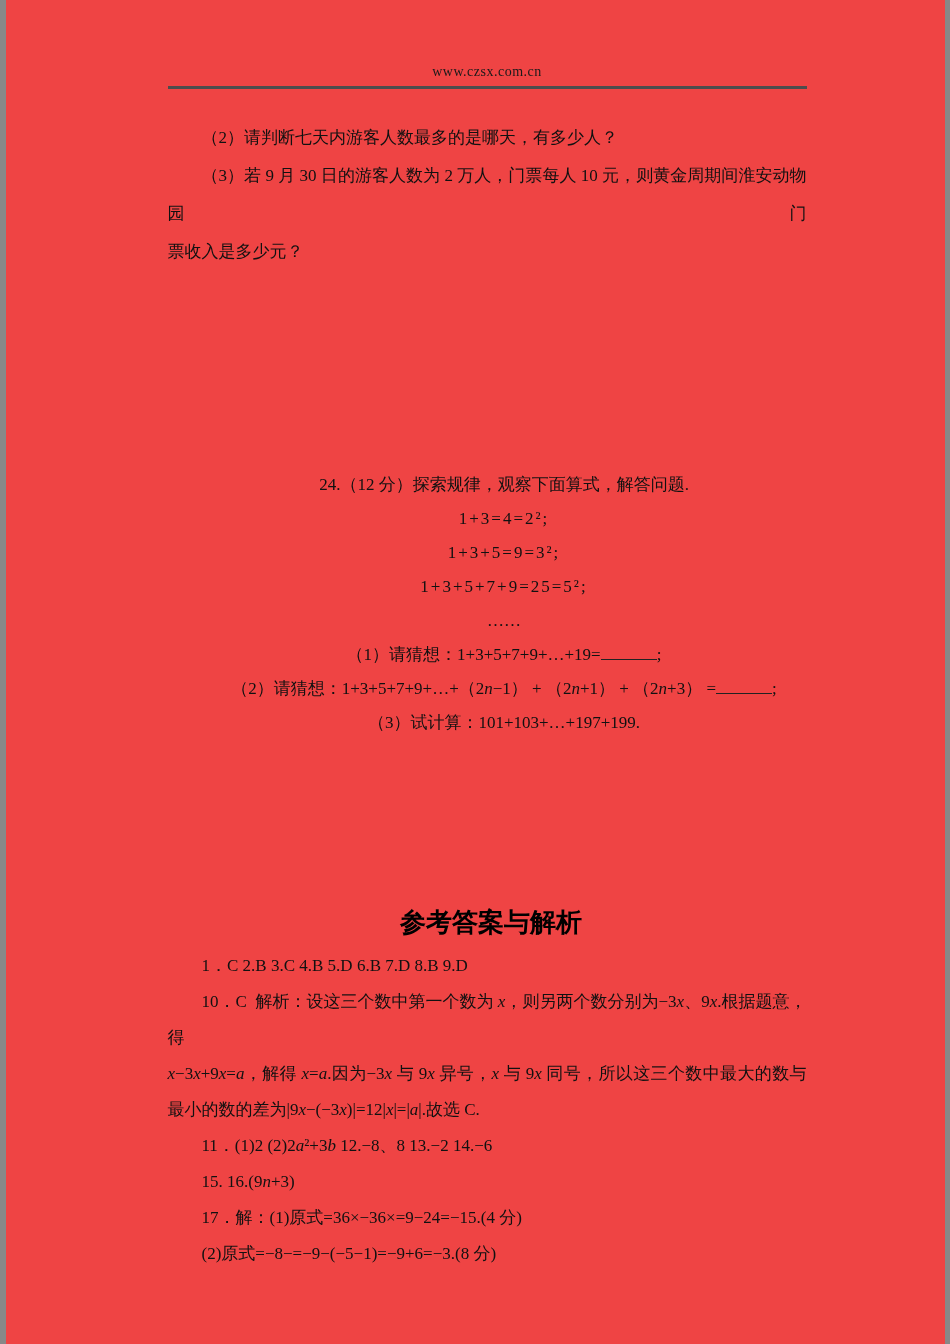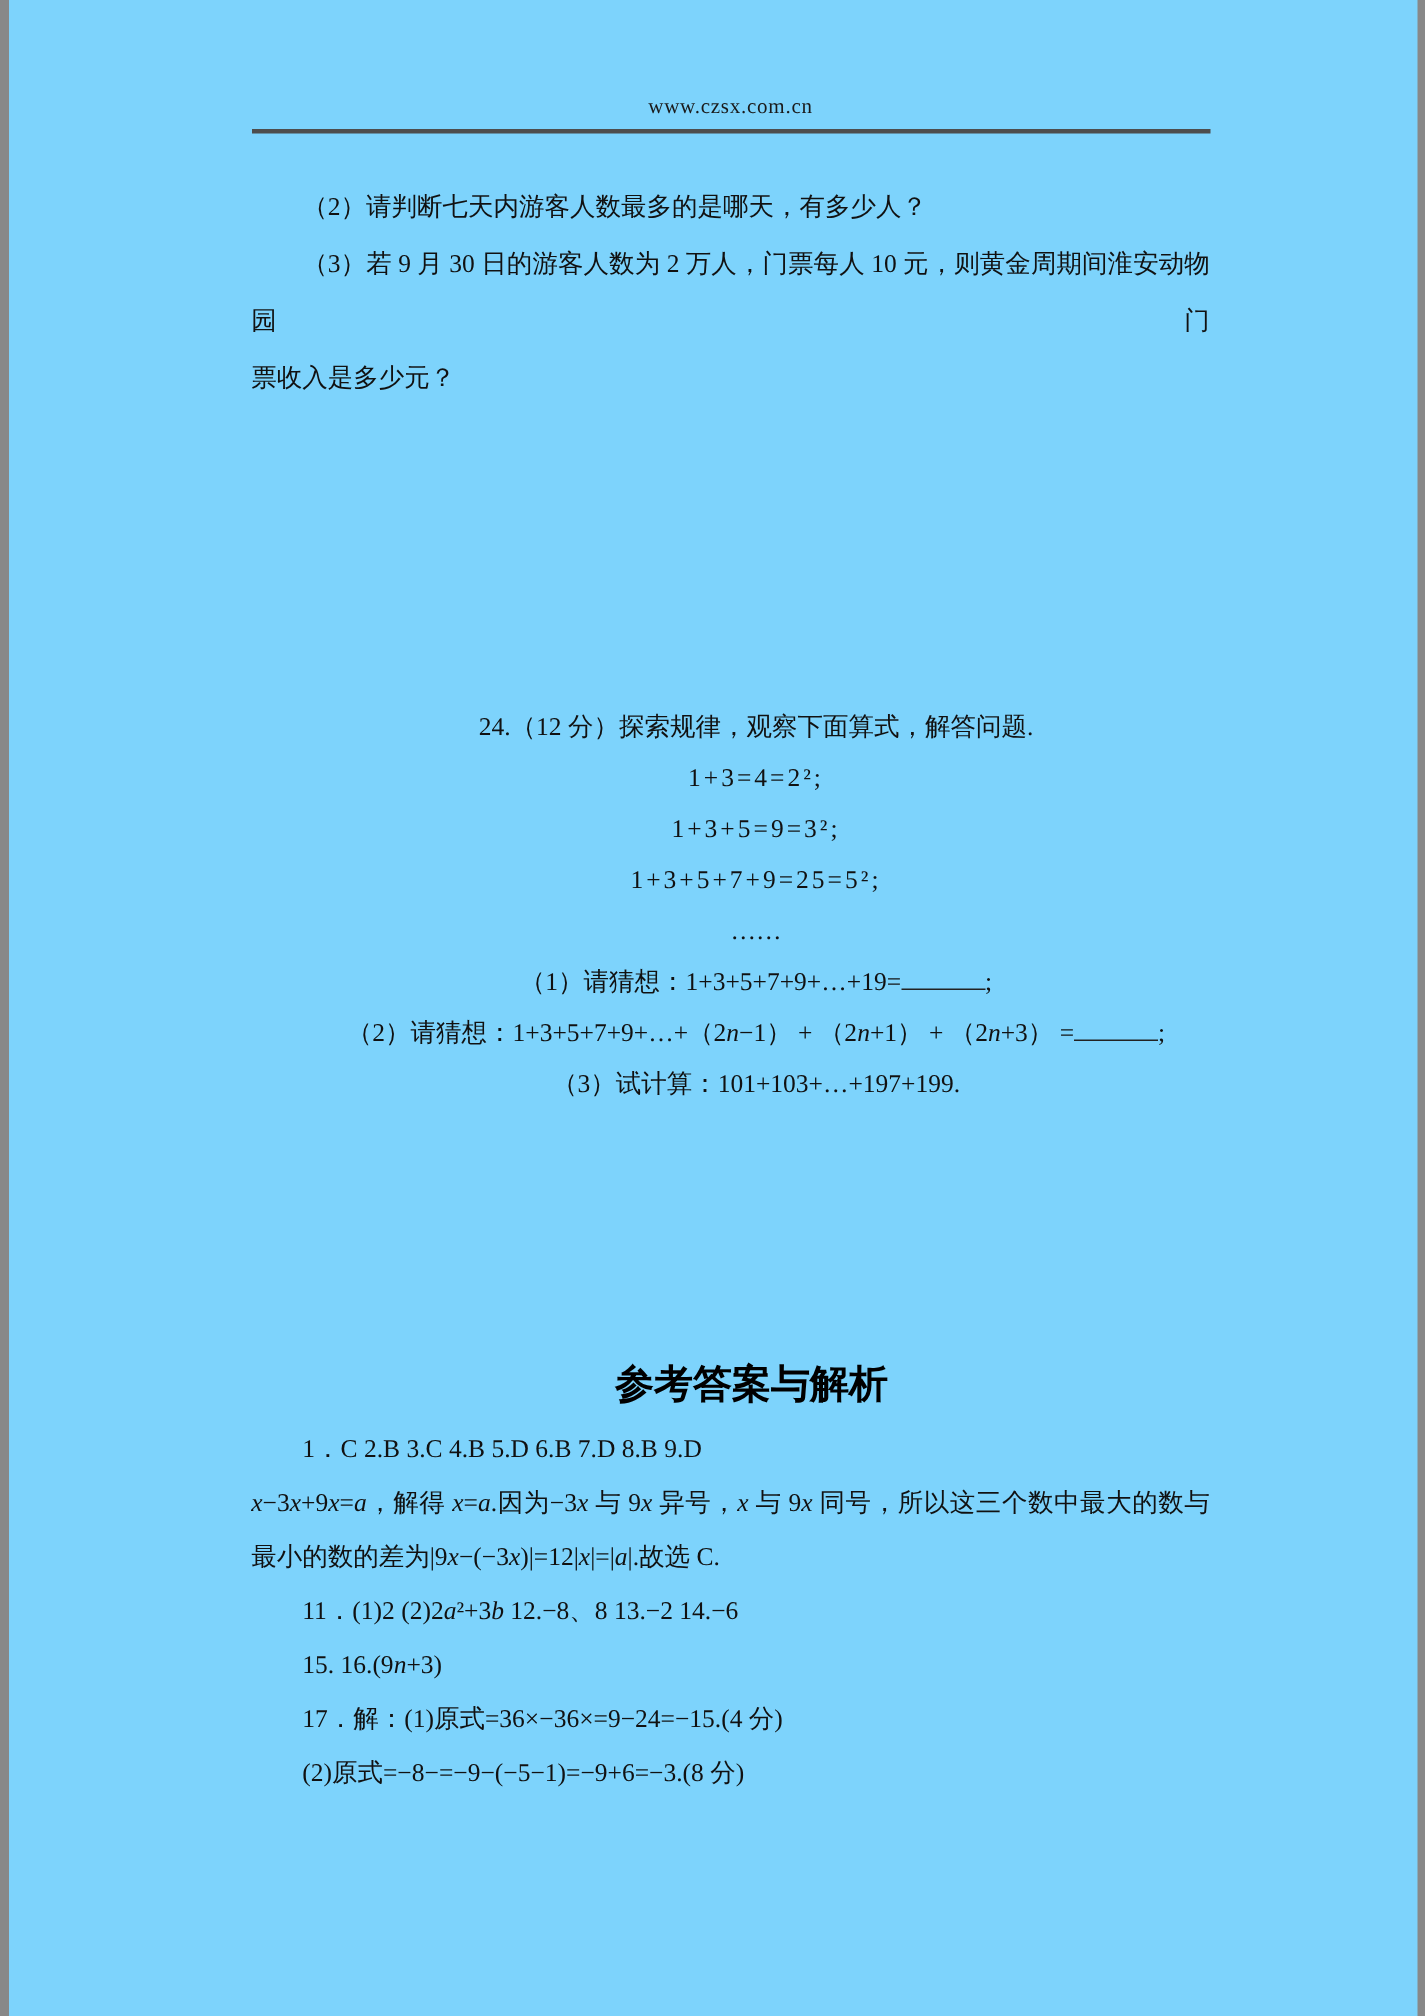--- a/index.html
+++ b/index.html
@@ -1,20 +1,20 @@
 <!DOCTYPE html>
 <html><head>
 <meta charset="utf-8">
 <style>
   html,body{margin:0;padding:0;background:#888;}
   .page{
     position:relative;
     width:920px;height:1344px;
     margin:0 auto;
-    background:#7dd3fc;
+    background:#ef4444;
     font-family:"Liberation Serif","DejaVu Serif",serif;
     color:#111;
     font-size:17px;
     overflow:hidden;
     padding-left:19px;
   }
   .content{margin:0 138px 0 143px;}
   .site-url{
     padding-top:62px;
     text-align:center;
@@ -38,21 +38,21 @@
   .mt-q24{margin-top:197px;}
   .answers-title{
     margin:164px 0 0 0;
     text-align:center;
     font-family:"Liberation Sans","DejaVu Sans",sans-serif;
     font-weight:bold;
     font-size:26px;
     line-height:36px;
     color:#000;
     position:relative;
-    left:14px;
+    left:4px;
   }
   .mt-a1{margin-top:8px;}
   .blank{
     display:inline-block;
     width:56px;
     height:0.95em;
     border-bottom:1.5px solid #222;
     vertical-align:baseline;
   }
   i{font-style:italic;}
@@ -75,20 +75,21 @@
     <div class="line s2 indent nw math">1+3+5=9=3²;</div>
     <div class="line s2 indent nw math">1+3+5+7+9=25=5²;</div>
     <div class="line s2 indent nw">……</div>
     <div class="line s2 indent nw">（1）请猜想：1+3+5+7+9+…+19=<span class="blank" style="width: 56px;"></span>;</div>
     <div class="line s2 indent nw">（2）请猜想：1+3+5+7+9+…+（2<i>n</i>−1） + （2<i>n</i>+1） + （2<i>n</i>+3） =<span class="blank" style="width: 56px;"></span>;</div>
     <div class="line s2 indent nw">（3）试计算：101+103+…+197+199.</div>
 
     <h2 class="answers-title">参考答案与解析</h2>
 
     <div class="line s3 indent nw mt-a1">1．C  2.B  3.C  4.B  5.D  6.B  7.D  8.B  9.D</div>
+    <div class="line s3 indent j">10．C  解析：设这三个数中第一个数为 <i>x</i>，则另两个数分别为−3<i>x</i>、9<i>x</i>.根据题意，得</div>
     <div class="line s3 j"><i>x</i>−3<i>x</i>+9<i>x</i>=<i>a</i>，解得 <i>x</i>=<i>a</i>.因为−3<i>x</i> 与 9<i>x</i> 异号，<i>x</i> 与 9<i>x</i> 同号，所以这三个数中最大的数与</div>
     <div class="line s3 nw">最小的数的差为|9<i>x</i>−(−3<i>x</i>)|=12|<i>x</i>|=|<i>a</i>|.故选 C.</div>
     <div class="line s3 indent nw">11．(1)2  (2)2<i>a</i>²+3<i>b</i>  12.−8、8  13.−2  14.−6</div>
     <div class="line s3 indent nw">15.   16.(9<i>n</i>+3)</div>
     <div class="line s3 indent nw">17．解：(1)原式=36×−36×=9−24=−15.(4 分)</div>
     <div class="line s3 indent nw">(2)原式=−8−=−9−(−5−1)=−9+6=−3.(8 分)</div>
 
   </div>
 </div>
 

